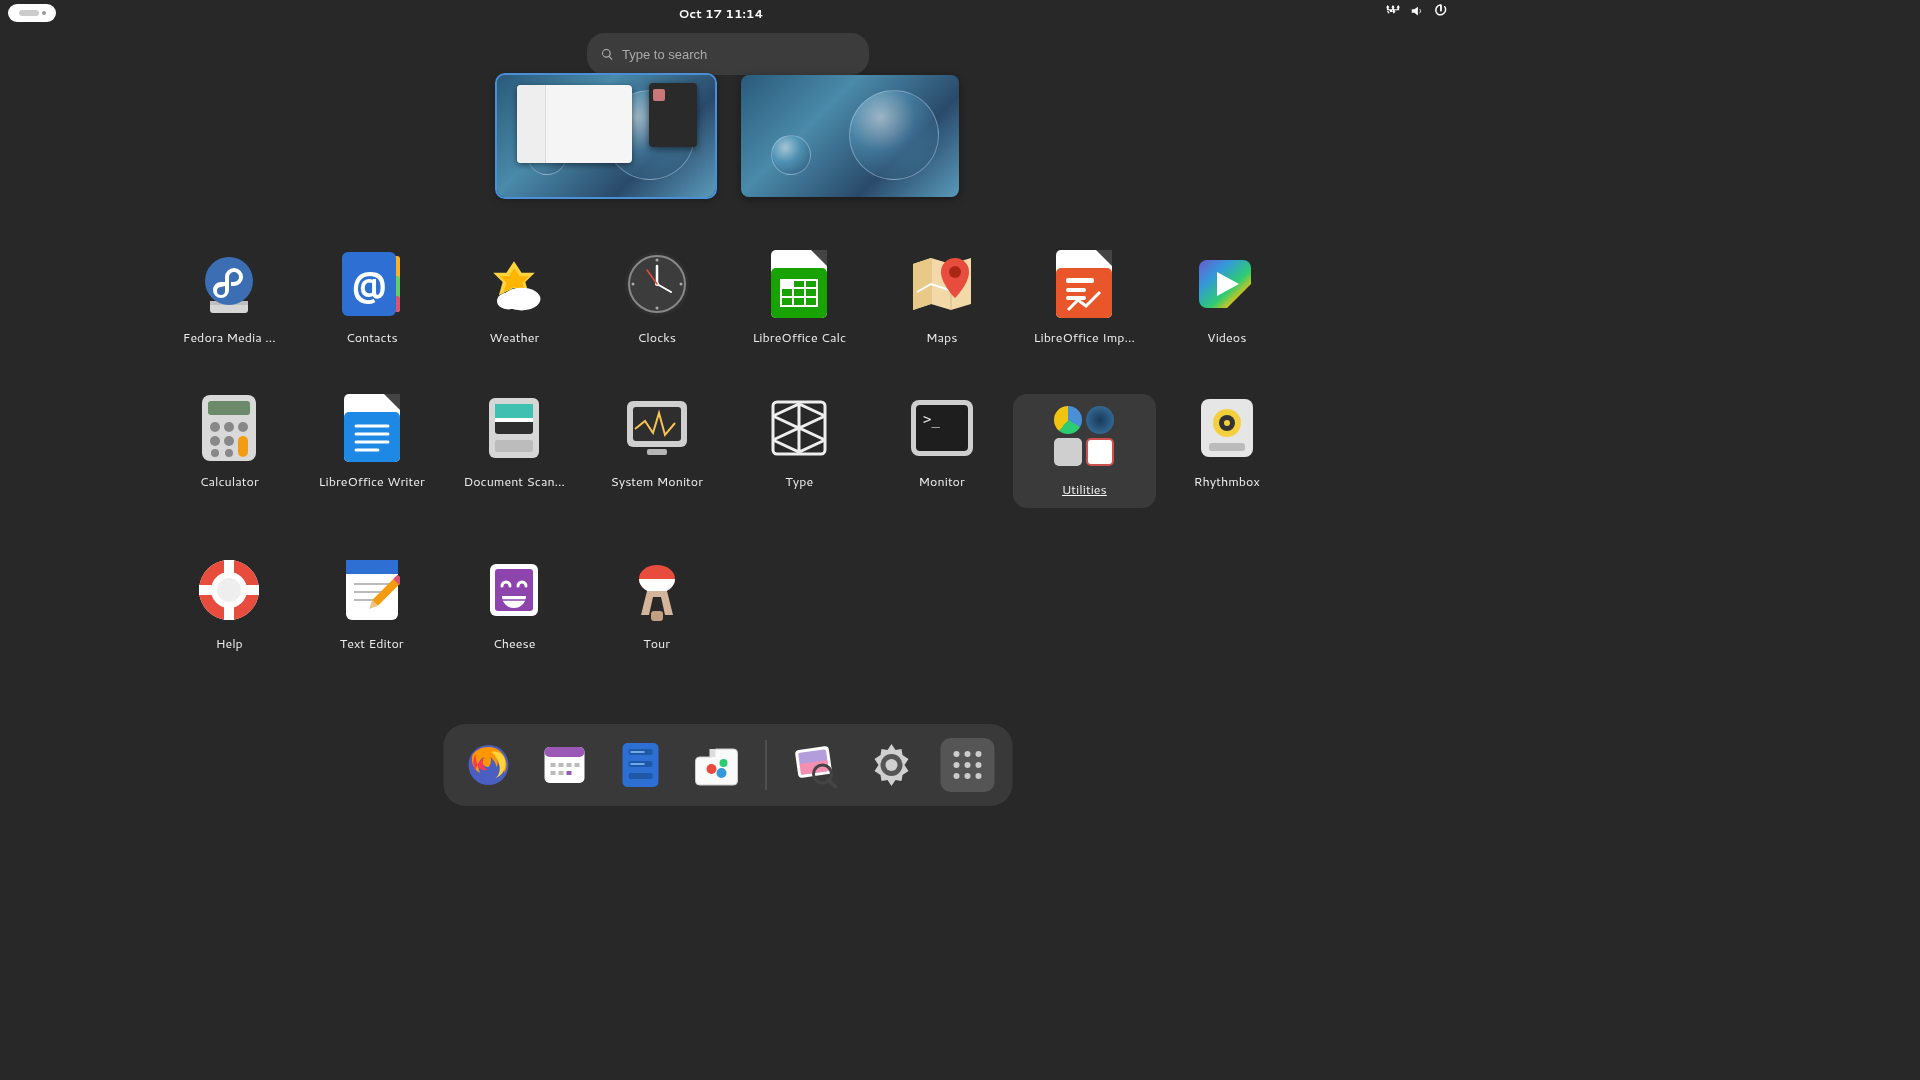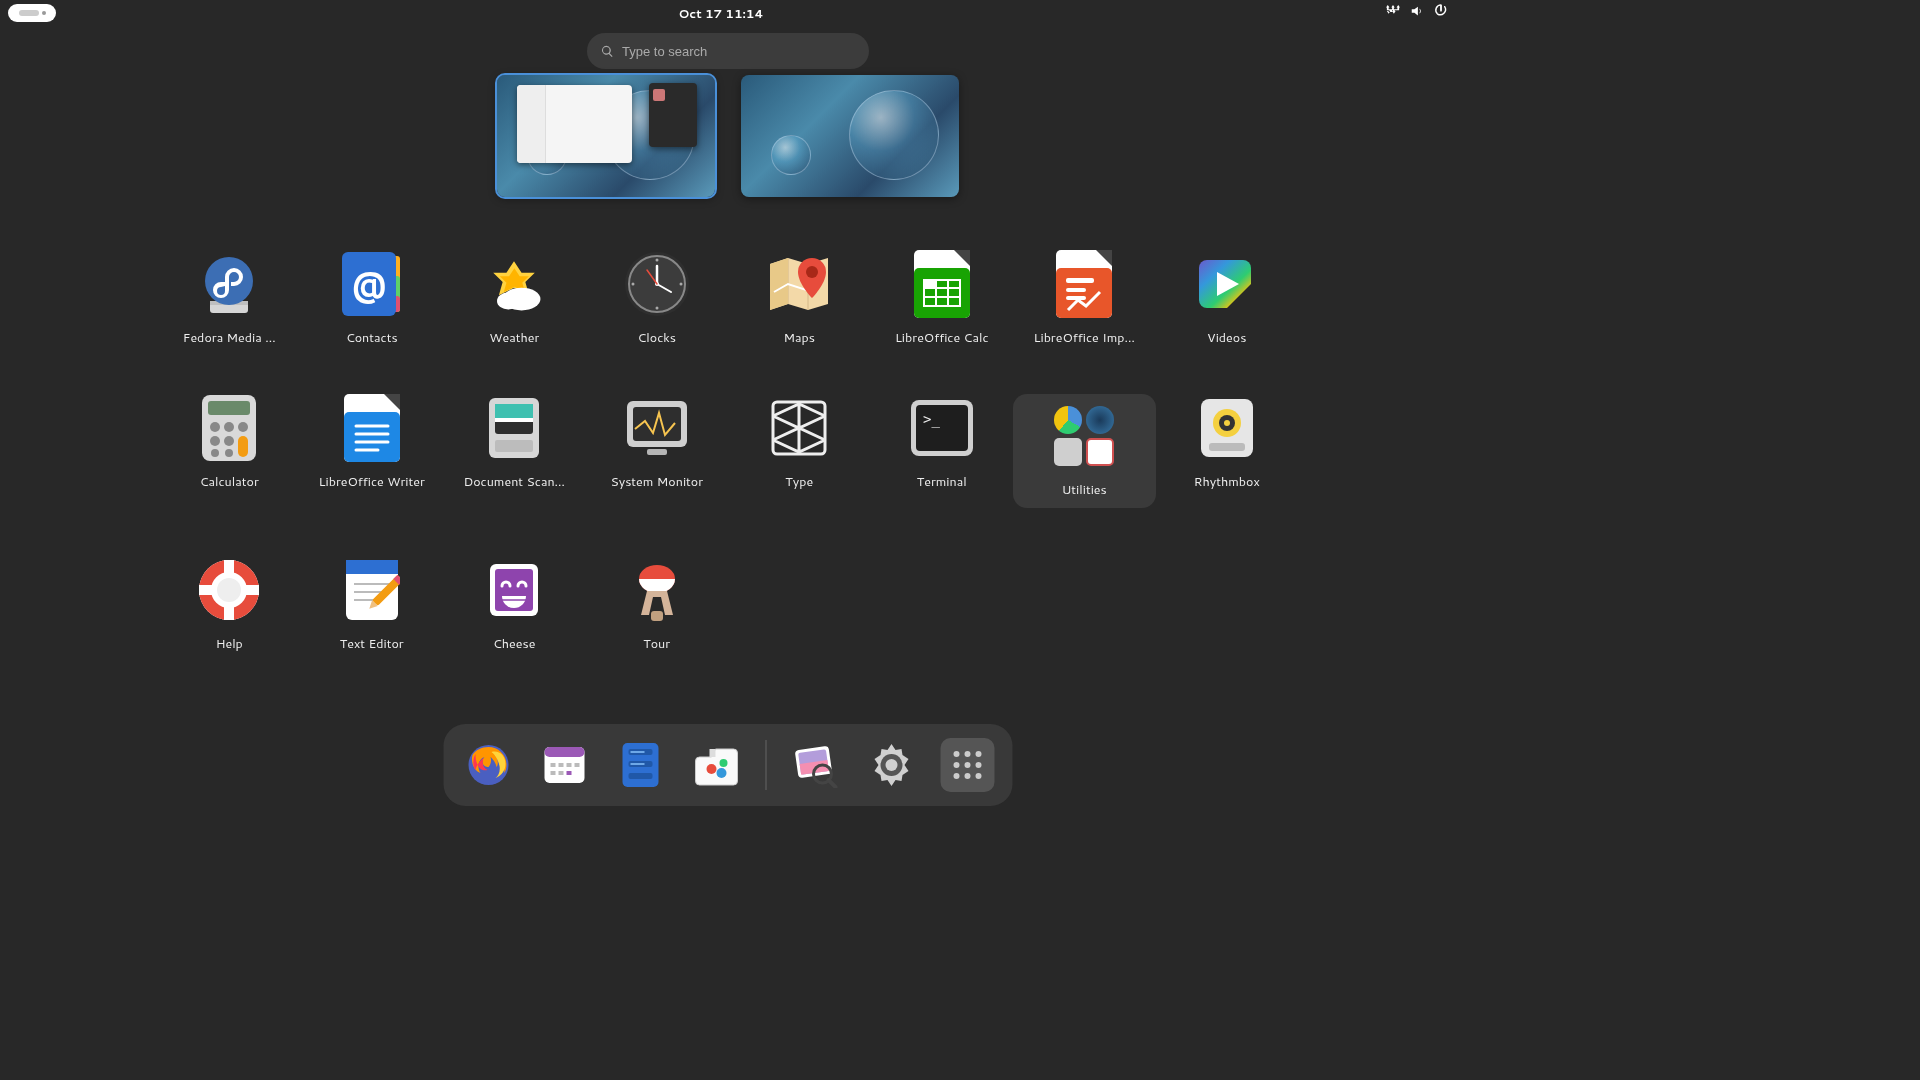--- a/index.html
+++ b/index.html
@@ -35,21 +35,21 @@
 }
 .topbar .left-pill .dot-a { width: 20px; height:6px; background:#ccc; border-radius:3px;}
 .topbar .left-pill .dot-b { width:4px; height:4px; background:#999; border-radius:50%;}
 .topbar .center { font-weight:600; }
 .topbar .right { display:flex; gap:10px; align-items:center;}
 .topbar .right svg { width:14px; height:14px; fill:#fff; }
 
 .search {
   position:absolute;
   top:33px; left:50%; transform:translateX(-50%);
-  width:282px; height:36px;
+  width:282px; height:42px;
   background:#3c3c3c; border-radius:18px;
   display:flex; align-items:center; padding:0 14px;
   gap:8px;
 }
 .search svg { width:13px; height:13px; fill:#aaa;}
 .search input {
   background:none; border:none; outline:none;
   color:#eee; font-size:13px; flex:1;
 }
 .search input::placeholder { color:#aaa; }
@@ -110,21 +110,21 @@
 .app .label {
   font-size:12.5px; color:#eee; text-align:left;
   max-width:120px; white-space:nowrap; overflow:hidden; text-overflow:ellipsis;
 }
 .app.has-indicator::after {
   content:""; width:4px; height:4px; background:#ccc; border-radius:50%;
   margin-top:-4px;
 }
 
 .folder {
-  background:#3a3a3a; border-radius:14px; padding:8px 0 10px;
+  background:#3a3a3a; border-radius:14px; padding:8px 0 10px;text-decoration:underline;
 }
 .folder .mini {
   width:68px; height:68px; display:grid;
   grid-template-columns:1fr 1fr; grid-template-rows:1fr 1fr;
   gap:4px; padding:4px; margin:0 auto;
 }
 .folder .mini div {
   border-radius:5px;
 }
 
@@ -247,50 +247,50 @@
           <circle cx="34" cy="58" r="1.5" fill="#aaa"></circle>
         <circle cx="10" cy="34" r="1.5" fill="#aaa"></circle>
           <circle cx="58" cy="34" r="1.5" fill="#aaa"></circle>
       </svg>
     </div>
     <div class="label">Clocks</div>
   </div>
 
   <div class="app">
     <div class="icon">
-      <svg width="66" height="64" viewBox="0 0 66 64">
-        <path d="M4 12l18-6 20 6 20-6v46l-20 6-20-6-18 6z" fill="#f3d9a8"></path>
-        <path d="M22 6v46" stroke="#d4b888" stroke-width="1"></path>
-        <path d="M42 12v46" stroke="#d4b888" stroke-width="1"></path>
-        <path d="M4 12l18-6v46l-18 6z" fill="#e8c988"></path>
-        <path d="M8 40l14-8 18 6 18-12" stroke="#fff" stroke-width="2" fill="none"></path>
-        <path d="M46 6a14 14 0 00-14 14c0 12 14 26 14 26s14-14 14-26A14 14 0 0046 6z" fill="#e74c3c"></path>
-        <circle cx="46" cy="20" r="6" fill="#a82818"></circle>
-      </svg>
-    </div>
-    <div class="label">Maps</div>
-  </div>
-
-  <div class="app">
-    <div class="icon">
       <svg width="56" height="68" viewBox="0 0 56 68">
         <rect x="0" y="0" width="56" height="68" rx="5" fill="#fff"></rect>
         <path d="M40 0h16v16z" fill="#444"></path>
         <rect x="0" y="18" width="56" height="50" rx="5" fill="#18a303"></rect>
         <g stroke="#fff" stroke-width="2" fill="none">
           <rect x="10" y="30" width="36" height="26"></rect>
           <line x1="22" y1="30" x2="22" y2="56"></line>
             <line x1="34" y1="30" x2="34" y2="56"></line>
           <line x1="10" y1="38" x2="46" y2="38"></line>
             <line x1="10" y1="47" x2="46" y2="47"></line>
         </g>
         <rect x="10" y="30" width="12" height="8" fill="#fff"></rect>
       </svg>
     </div>
     <div class="label">LibreOffice Calc</div>
+  </div>
+
+  <div class="app">
+    <div class="icon">
+      <svg width="66" height="64" viewBox="0 0 66 64">
+        <path d="M4 12l18-6 20 6 20-6v46l-20 6-20-6-18 6z" fill="#f3d9a8"></path>
+        <path d="M22 6v46" stroke="#d4b888" stroke-width="1"></path>
+        <path d="M42 12v46" stroke="#d4b888" stroke-width="1"></path>
+        <path d="M4 12l18-6v46l-18 6z" fill="#e8c988"></path>
+        <path d="M8 40l14-8 18 6 18-12" stroke="#fff" stroke-width="2" fill="none"></path>
+        <path d="M46 6a14 14 0 00-14 14c0 12 14 26 14 26s14-14 14-26A14 14 0 0046 6z" fill="#e74c3c"></path>
+        <circle cx="46" cy="20" r="6" fill="#a82818"></circle>
+      </svg>
+    </div>
+    <div class="label">Maps</div>
   </div>
 
   <div class="app">
     <div class="icon">
       <svg width="56" height="68" viewBox="0 0 56 68">
         <rect x="0" y="0" width="56" height="68" rx="5" fill="#fff"></rect>
         <path d="M40 0h16v16z" fill="#444"></path>
         <rect x="0" y="18" width="56" height="50" rx="5" fill="#e8562a"></rect>
         <rect x="10" y="28" width="28" height="5" rx="2" fill="#fff"></rect>
         <rect x="10" y="38" width="20" height="4" rx="2" fill="#fff"></rect>
@@ -394,21 +394,21 @@
   </div>
 
   <div class="app">
     <div class="icon">
       <svg width="62" height="56" viewBox="0 0 62 56">
         <rect x="0" y="0" width="62" height="56" rx="8" fill="#cfcfcf"></rect>
         <rect x="5" y="5" width="52" height="46" rx="4" fill="#1e1e1e"></rect>
         <text x="12" y="24" fill="#eee" font-size="14" font-family="monospace">&gt;_</text>
       </svg>
     </div>
-    <div class="label">Terminal</div>
+    <div class="label">Monitor</div>
   </div>
 
   <div class="app folder">
     <div class="mini">
       <div style="background:conic-gradient(#4a90d9 0 120deg,#2ecc71 120deg 220deg,#f1c40f 220deg 360deg); border-radius:50%"></div>
       <div style="background:radial-gradient(circle,#1a3a5a,#3a7aaa); border-radius:50%"></div>
       <div style="background:#cfcfcf"></div>
       <div style="background:#fff;border:2px solid #d05050"></div>
     </div>
     <div class="label">Utilities</div>

